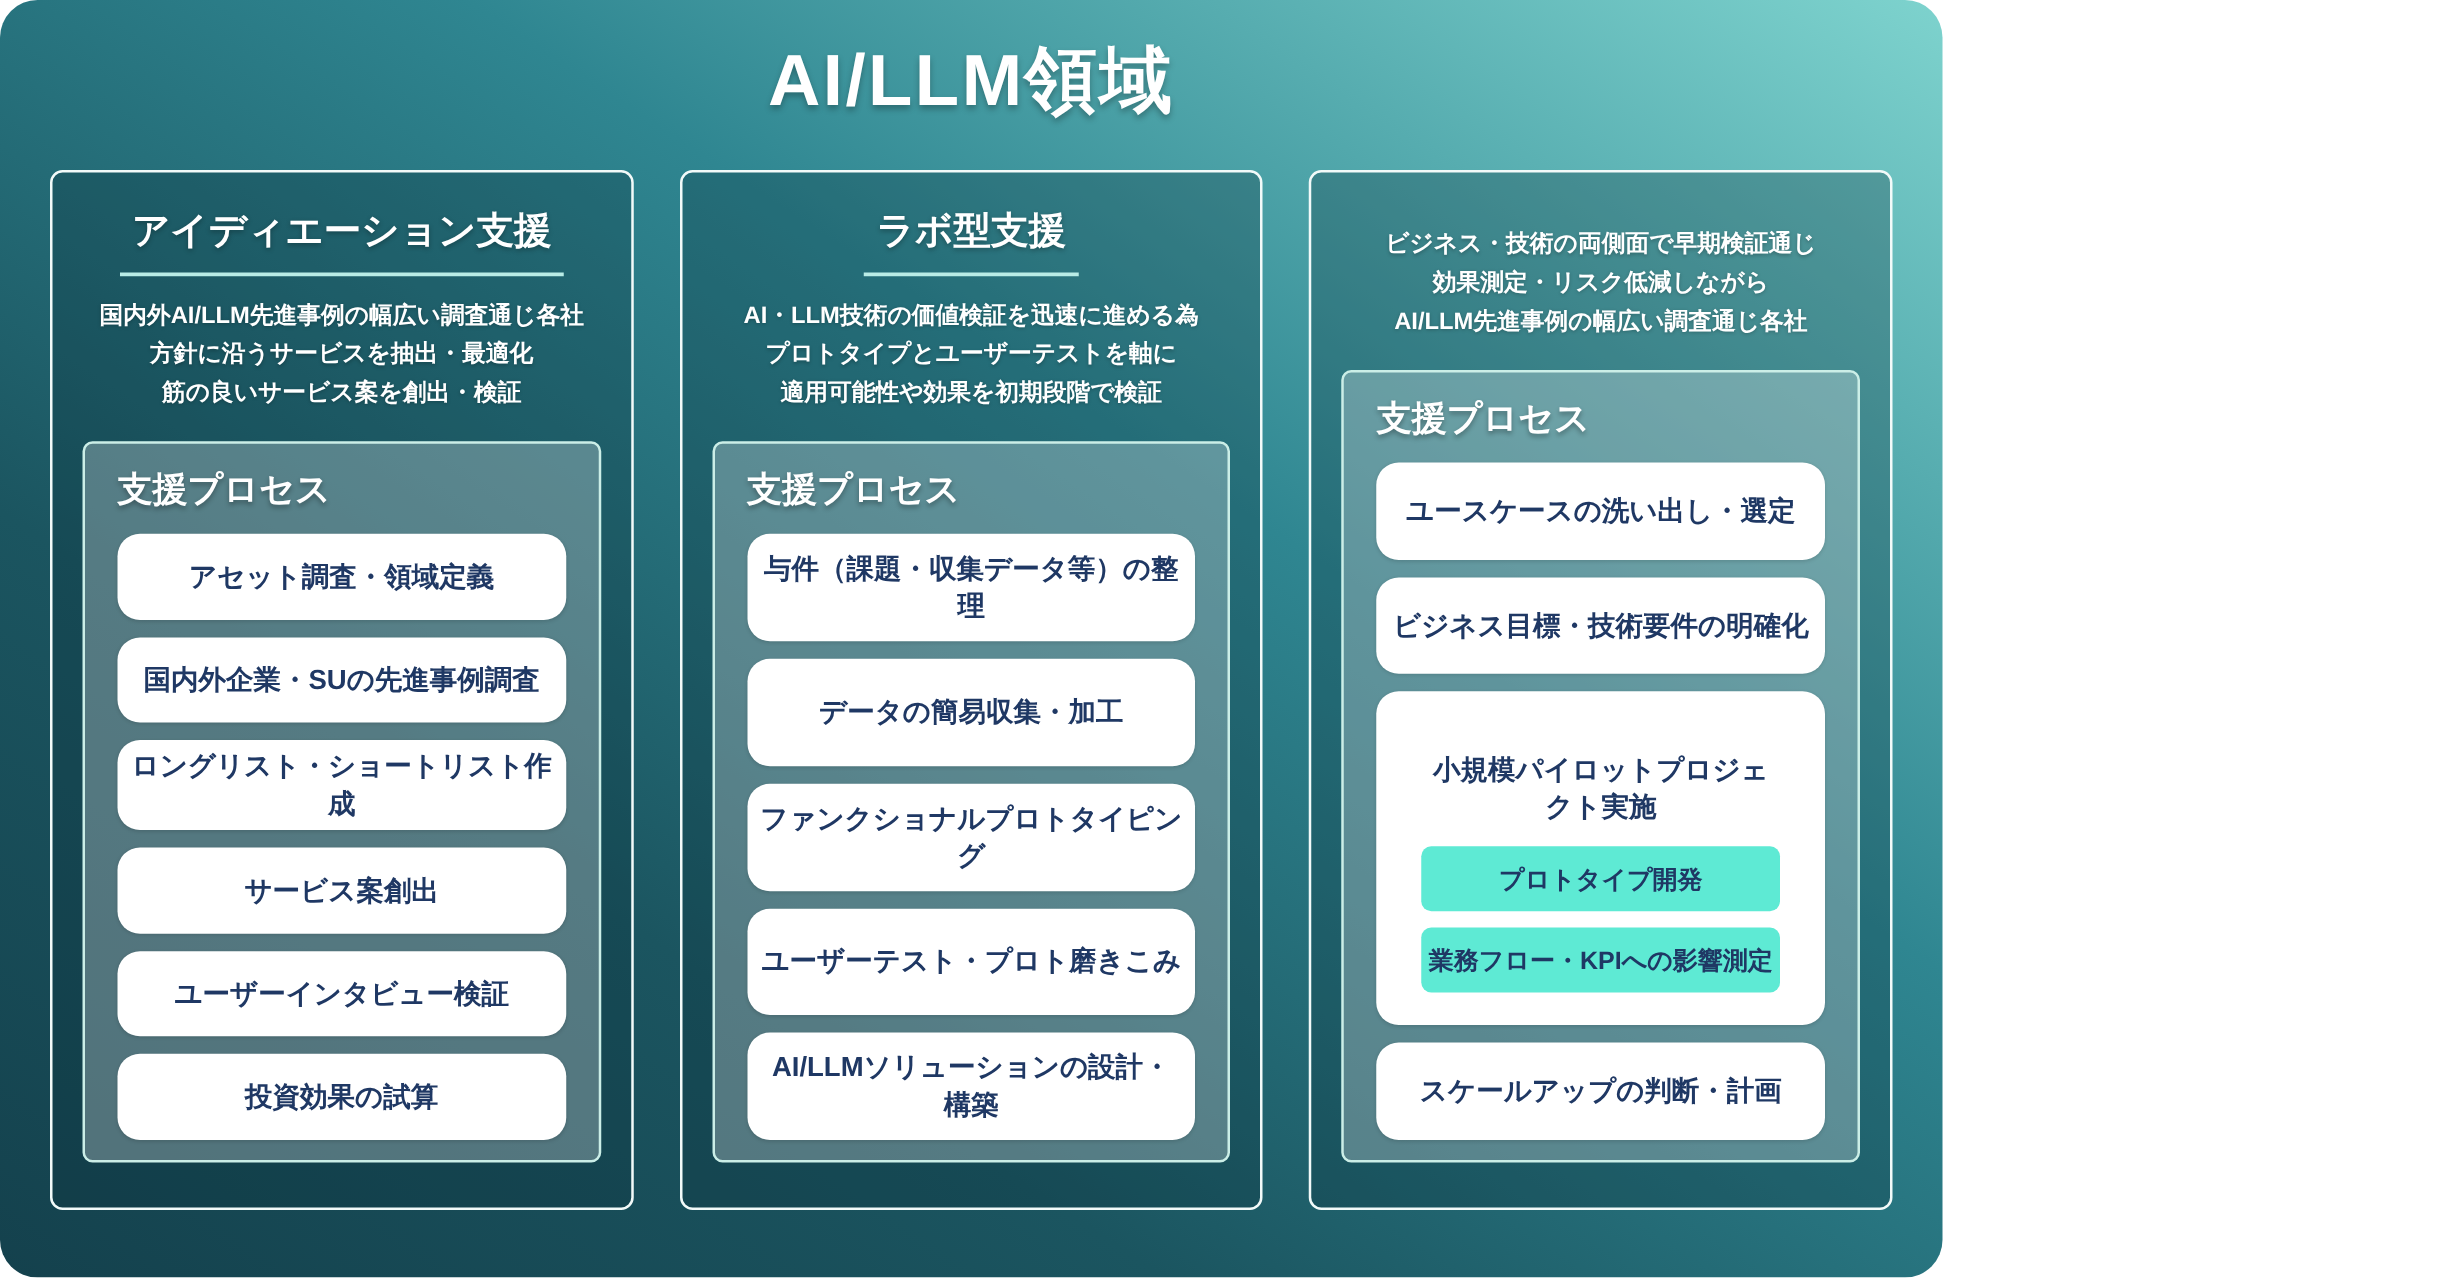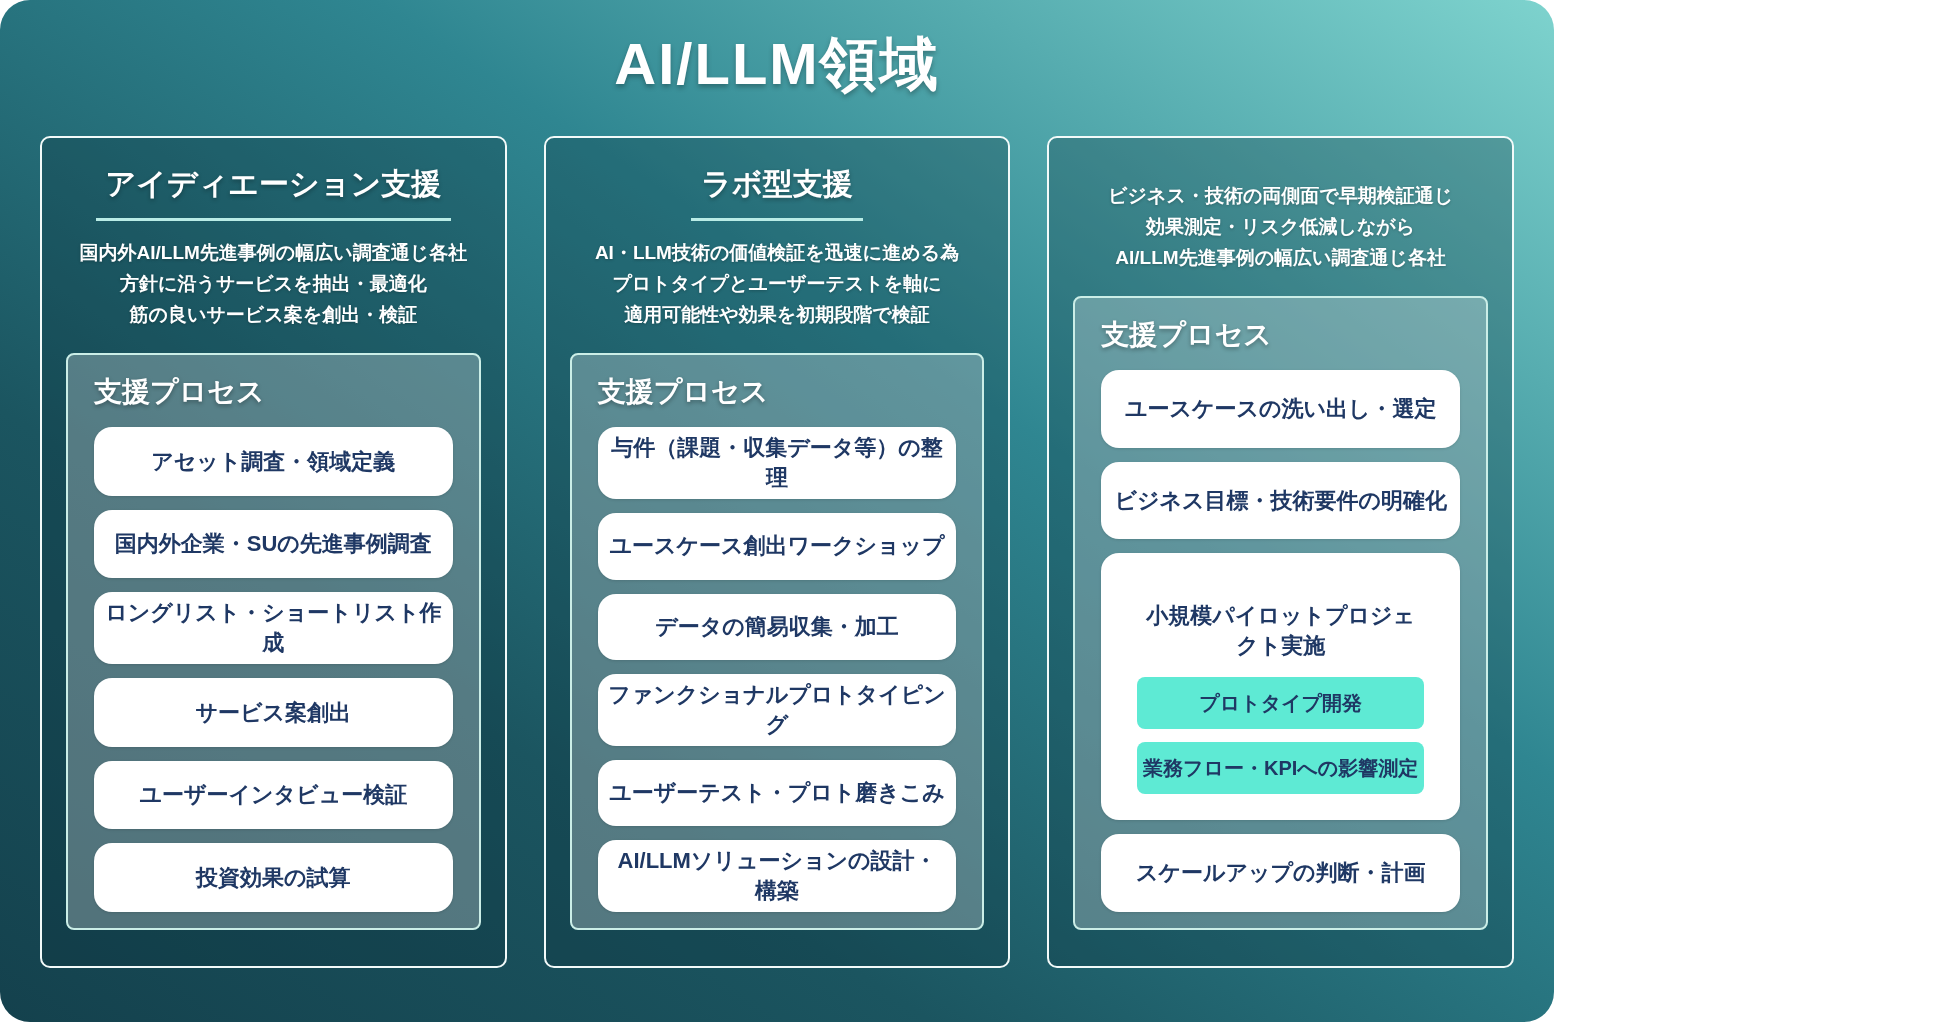--- a/index.html
+++ b/index.html
@@ -178,21 +178,20 @@
       </h2>
       <div class="card-desc">
         <div>AI・LLM技術の価値検証を迅速に進める為</div>
         <div>プロトタイプとユーザーテストを軸に</div>
         <div>適用可能性や効果を初期段階で検証</div>
       </div>
       <div class="process">
         <h3 class="process-title">支援プロセス</h3>
         <div class="steps">
           <div class="step">与件（課題・収集データ等）の整理</div>
-          <div class="step">ユースケース創出ワークショップ</div>
           <div class="step">データの簡易収集・加工</div>
           <div class="step">ファンクショナルプロトタイピング</div>
           <div class="step">ユーザーテスト・プロト磨きこみ</div>
           <div class="step">AI/LLMソリューションの設計・構築</div>
         </div>
       </div>
     </section>
 
     <section class="card">
       <div class="card-desc">

